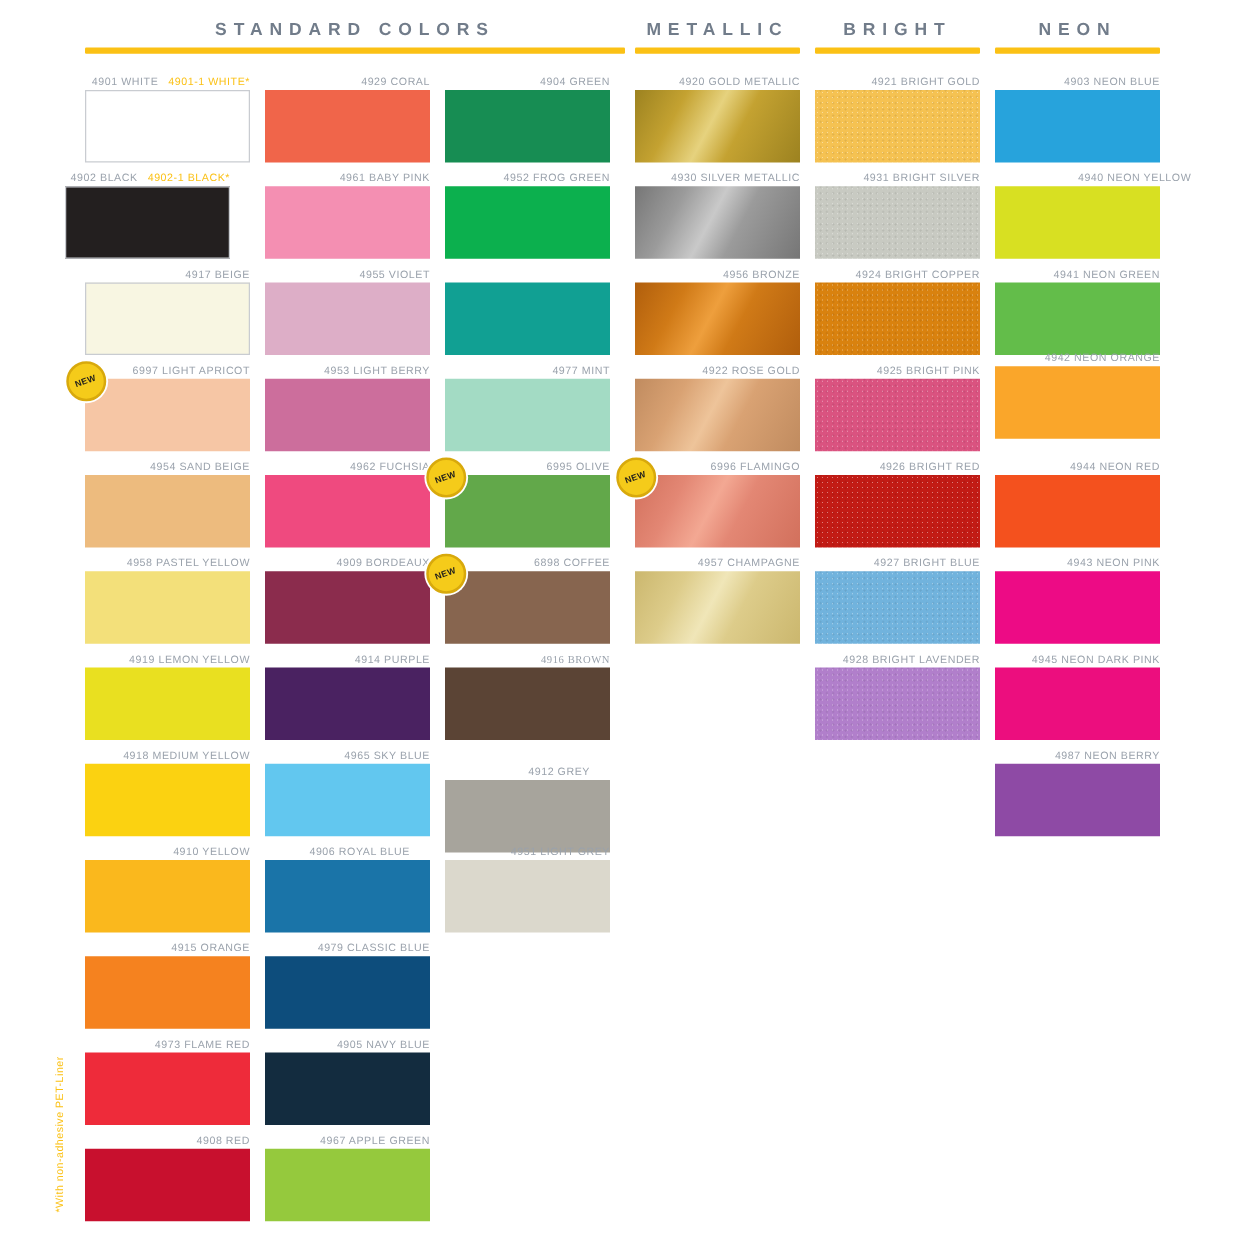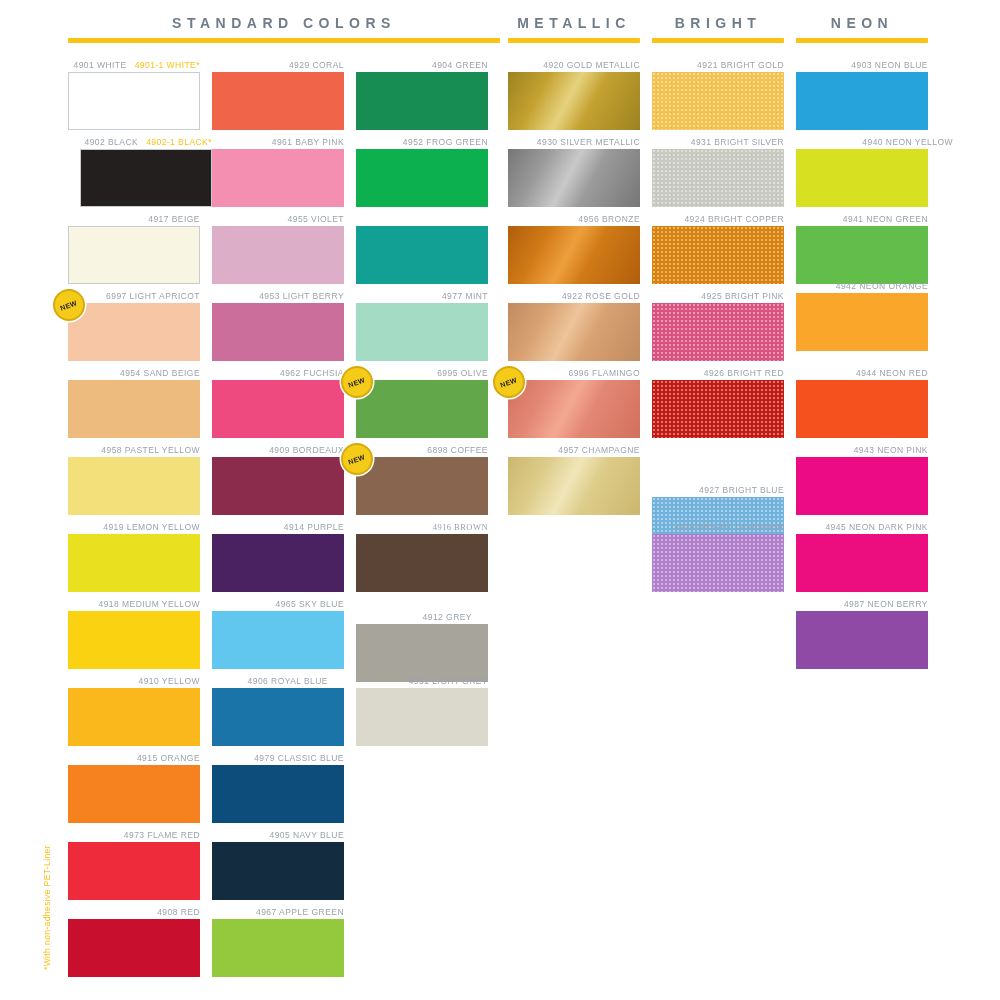--- a/index.html
+++ b/index.html
@@ -108,21 +108,21 @@
       <div class="group-rule" style="background: rgb(251, 193, 21);"></div>
     </div>
     <div class="group-head" style="left: 796px; top: 14px; width: 132px;">
       <div class="group-title">NEON</div>
       <div class="group-rule" style="background: rgb(251, 193, 21);"></div>
     </div>
     <div class="cell" style="left: 68px; top: 72px; width: 132px; height: 58px;">
       <div class="cell-label" style="color: rgb(154, 162, 172); bottom: 60px;"><span>4901 WHITE</span><span class="alt" style="color: rgb(251, 193, 21);">4901-1 WHITE*</span></div>
       <div class="swatch bordered" title="4901 WHITE" style="background: rgb(255, 255, 255);"></div>
     </div>
-    <div class="cell" style="left: 80px; top: 149px; width: 132px; height: 58px; text-decoration: underline;">
+    <div class="cell" style="left: 52px; top: 149px; width: 132px; height: 58px; text-decoration: underline;">
       <div class="cell-label" style="color: rgb(154, 162, 172); bottom: 60px;"><span>4902 BLACK</span><span class="alt" style="color: rgb(251, 193, 21);">4902-1 BLACK*</span></div>
       <div class="swatch bordered" title="4902 BLACK" style="background: rgb(35, 31, 31);"></div>
     </div>
     <div class="cell" style="left: 68px; top: 226px; width: 132px; height: 58px;">
       <div class="cell-label" style="color: rgb(154, 162, 172); bottom: 60px;"><span>4917 BEIGE</span></div>
       <div class="swatch bordered" title="4917 BEIGE" style="background: rgb(248, 246, 226);"></div>
     </div>
     <div class="cell" style="left: 68px; top: 303px; width: 132px; height: 58px;">
       <div class="cell-label" style="color: rgb(154, 162, 172); bottom: 60px;"><span>6997 LIGHT APRICOT</span></div>
       <div class="swatch" title="6997 LIGHT APRICOT" style="background: rgb(246, 198, 165);"></div>
@@ -292,21 +292,21 @@
       <div class="swatch grain" title="4924 BRIGHT COPPER" style="background: rgb(217, 130, 15);"></div>
     </div>
     <div class="cell" style="left: 652px; top: 303px; width: 132px; height: 58px;">
       <div class="cell-label" style="color: rgb(154, 162, 172); bottom: 60px;"><span>4925 BRIGHT PINK</span></div>
       <div class="swatch grain" title="4925 BRIGHT PINK" style="background: rgb(218, 83, 128);"></div>
     </div>
     <div class="cell" style="left: 652px; top: 380px; width: 132px; height: 58px;">
       <div class="cell-label" style="color: rgb(154, 162, 172); bottom: 60px;"><span>4926 BRIGHT RED</span></div>
       <div class="swatch grain" title="4926 BRIGHT RED" style="background: rgb(194, 27, 21);"></div>
     </div>
-    <div class="cell" style="left: 652px; top: 457px; width: 132px; height: 58px; margin-top: 40px;">
+    <div class="cell" style="left: 652px; top: 457px; width: 132px; height: 58px;">
       <div class="cell-label" style="color: rgb(154, 162, 172); bottom: 60px;"><span>4927 BRIGHT BLUE</span></div>
       <div class="swatch grain" title="4927 BRIGHT BLUE" style="background: rgb(113, 179, 221);"></div>
     </div>
     <div class="cell" style="left: 652px; top: 534px; width: 132px; height: 58px;">
       <div class="cell-label" style="color: rgb(154, 162, 172); bottom: 60px;"><span>4928 BRIGHT LAVENDER</span></div>
       <div class="swatch grain" title="4928 BRIGHT LAVENDER" style="background: rgb(177, 127, 203);"></div>
     </div>
     <div class="cell" style="left: 796px; top: 72px; width: 132px; height: 58px;">
       <div class="cell-label" style="color: rgb(154, 162, 172); bottom: 60px;"><span>4903 NEON BLUE</span></div>
       <div class="swatch" title="4903 NEON BLUE" style="background: rgb(39, 163, 220);"></div>

